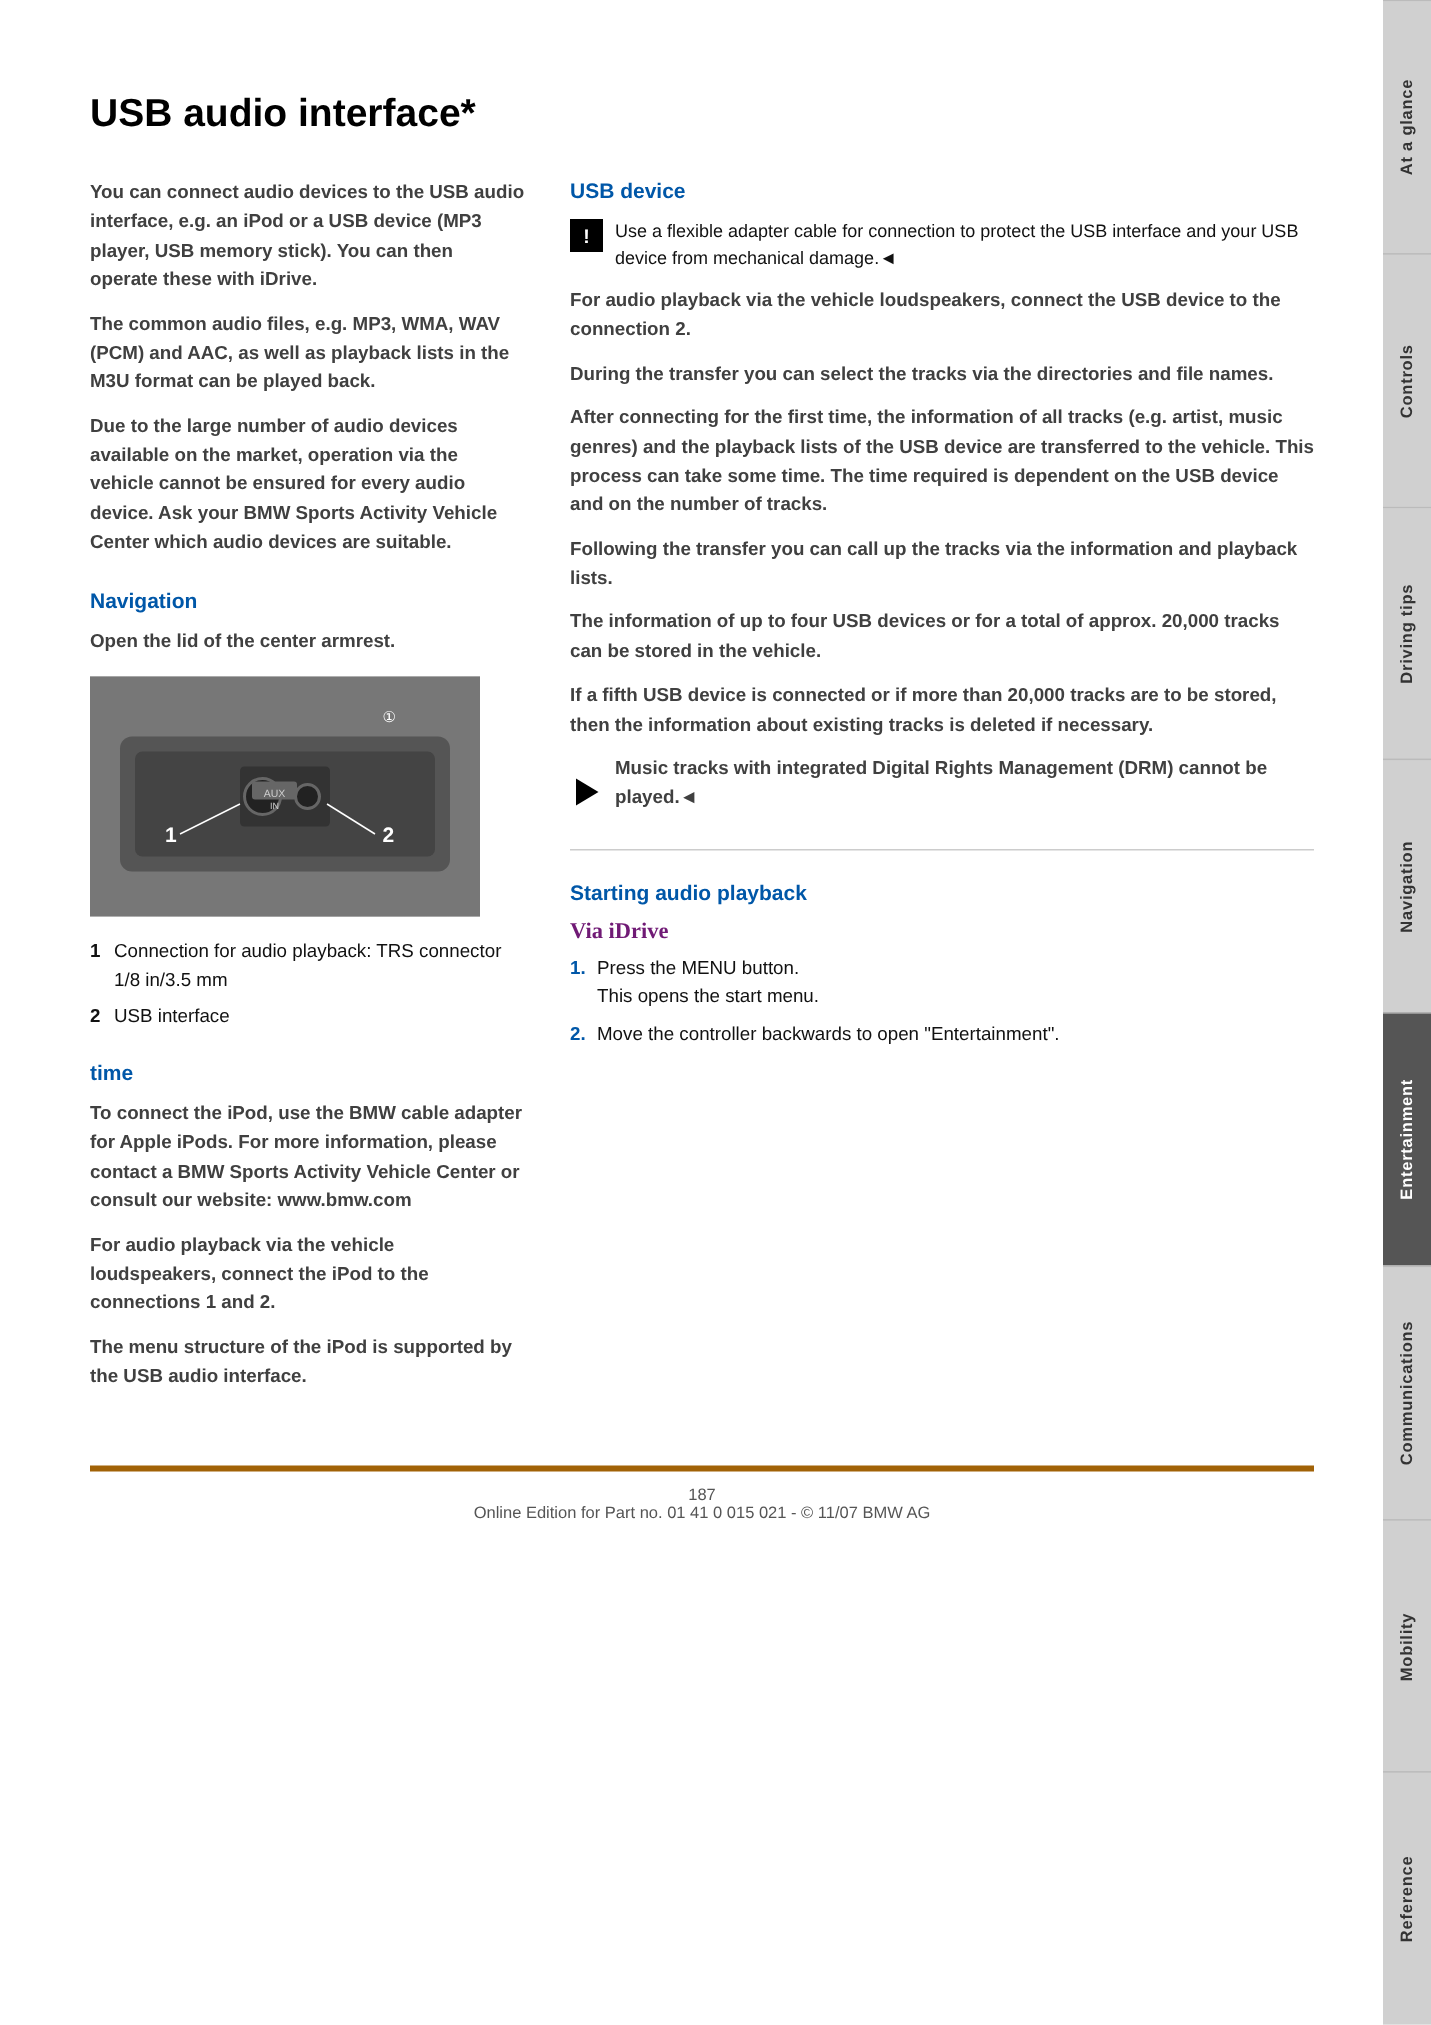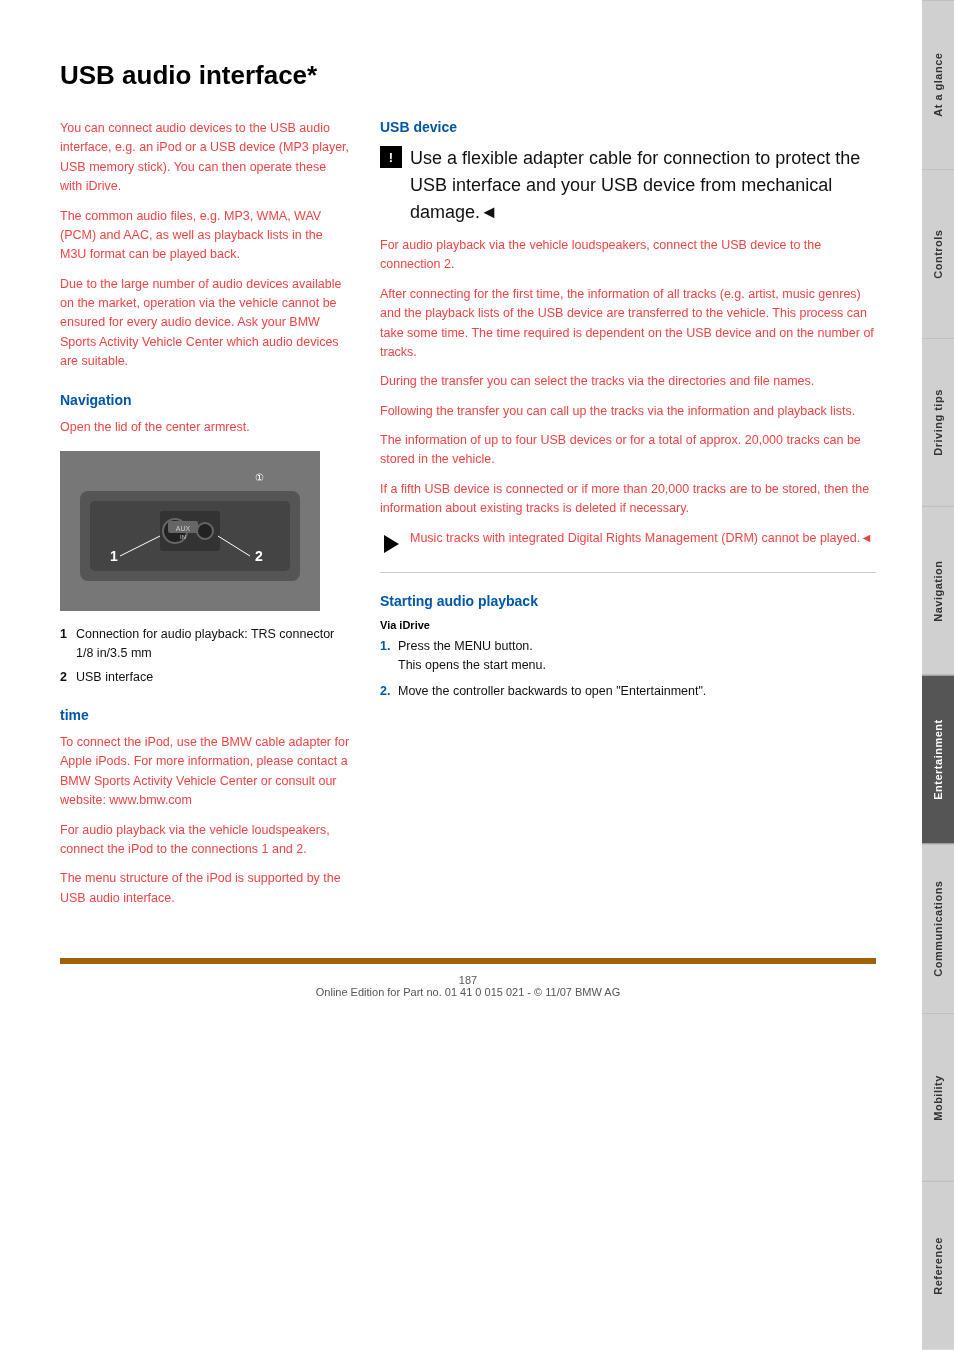--- a/index.html
+++ b/index.html
@@ -95,21 +95,22 @@
 
     .section-heading:first-child {
       margin-top: 0;
     }
 
     
     .body-text {
       font-size: 12.5px;
       line-height: 1.55;
       margin-bottom: 10px;
-      color: #ef4444;
+      color: #404040;
+      font-weight: bold;
     }
 
     
     .img-placeholder {
       width: 260px;
       height: 160px;
       background: #888;
       margin: 14px 0;
       display: flex;
       align-items: center;
@@ -162,21 +163,21 @@
       display: flex;
       align-items: center;
       justify-content: center;
       color: #fff;
       font-weight: bold;
       font-size: 13px;
       margin-top: 1px;
     }
 
     .warning-text {
-      font-size: 18px;
+      font-size: 12px;
       line-height: 1.5;
       color: #111;
     }
 
     
     .note-box {
       display: flex;
       align-items: center;
       gap: 8px;
       margin: 10px 0;
@@ -226,21 +227,21 @@
       font-weight: normal;
     }
 
     
     .footer {
       text-align: center;
       font-size: 11px;
       color: #555;
       margin-top: 40px;
       padding-top: 10px;
-      border-top: 6px solid #a16207;
+      border-top: 4px solid #a16207;
     }
 
     .separator-line {
       border: none;
       border-top: 1px solid #ccc;
       margin: 14px 0;
     }
   </style>
 </head>
 <body>
@@ -312,37 +313,37 @@
       <div class="col-right">
 
         <h2 class="section-heading">USB device</h2>
 
         <div class="warning-box">
           <div class="warning-icon">!</div>
           <span class="warning-text">Use a flexible adapter cable for connection to protect the USB interface and your USB device from mechanical damage.◄</span>
         </div>
 
         <p class="body-text">For audio playback via the vehicle loudspeakers, connect the USB device to the connection 2.</p>
+        <p class="body-text">During the transfer you can select the tracks via the directories and file names.</p>
         <p class="body-text">After connecting for the first time, the information of all tracks (e.g. artist, music genres) and the playback lists of the USB device are transferred to the vehicle. This process can take some time. The time required is dependent on the USB device and on the number of tracks.</p>
-        <p class="body-text">During the transfer you can select the tracks via the directories and file names.</p>
         <p class="body-text">Following the transfer you can call up the tracks via the information and playback lists.</p>
         <p class="body-text">The information of up to four USB devices or for a total of approx. 20,000 tracks can be stored in the vehicle.</p>
         <p class="body-text">If a fifth USB device is connected or if more than 20,000 tracks are to be stored, then the information about existing tracks is deleted if necessary.</p>
 
         <div class="note-box">
           <div class="play-icon">
             <div class="play-triangle"></div>
           </div>
           <span class="body-text">Music tracks with integrated Digital Rights Management (DRM) cannot be played.◄</span>
         </div>
 
         <hr class="separator-line">
 
         <h2 class="section-heading">Starting audio playback</h2>
-        <h3 style="font-size:11px; font-weight:bold; margin-bottom:6px; color:#000000;">Via iDrive</h3>
+        <h3 style="font-size:15px; font-weight:bold; margin-bottom:6px; color:#701a75;font-family:Liberation Serif, serif;">Via iDrive</h3>
 
         <ol class="steps-list">
           <li>
             <span class="step-num">1.</span>
             Press the <span class="bold-text">MENU</span> button.
             <br>This opens the start menu.
           </li>
           <li>
             <span class="step-num">2.</span>
             Move the controller backwards to open "Entertainment".

